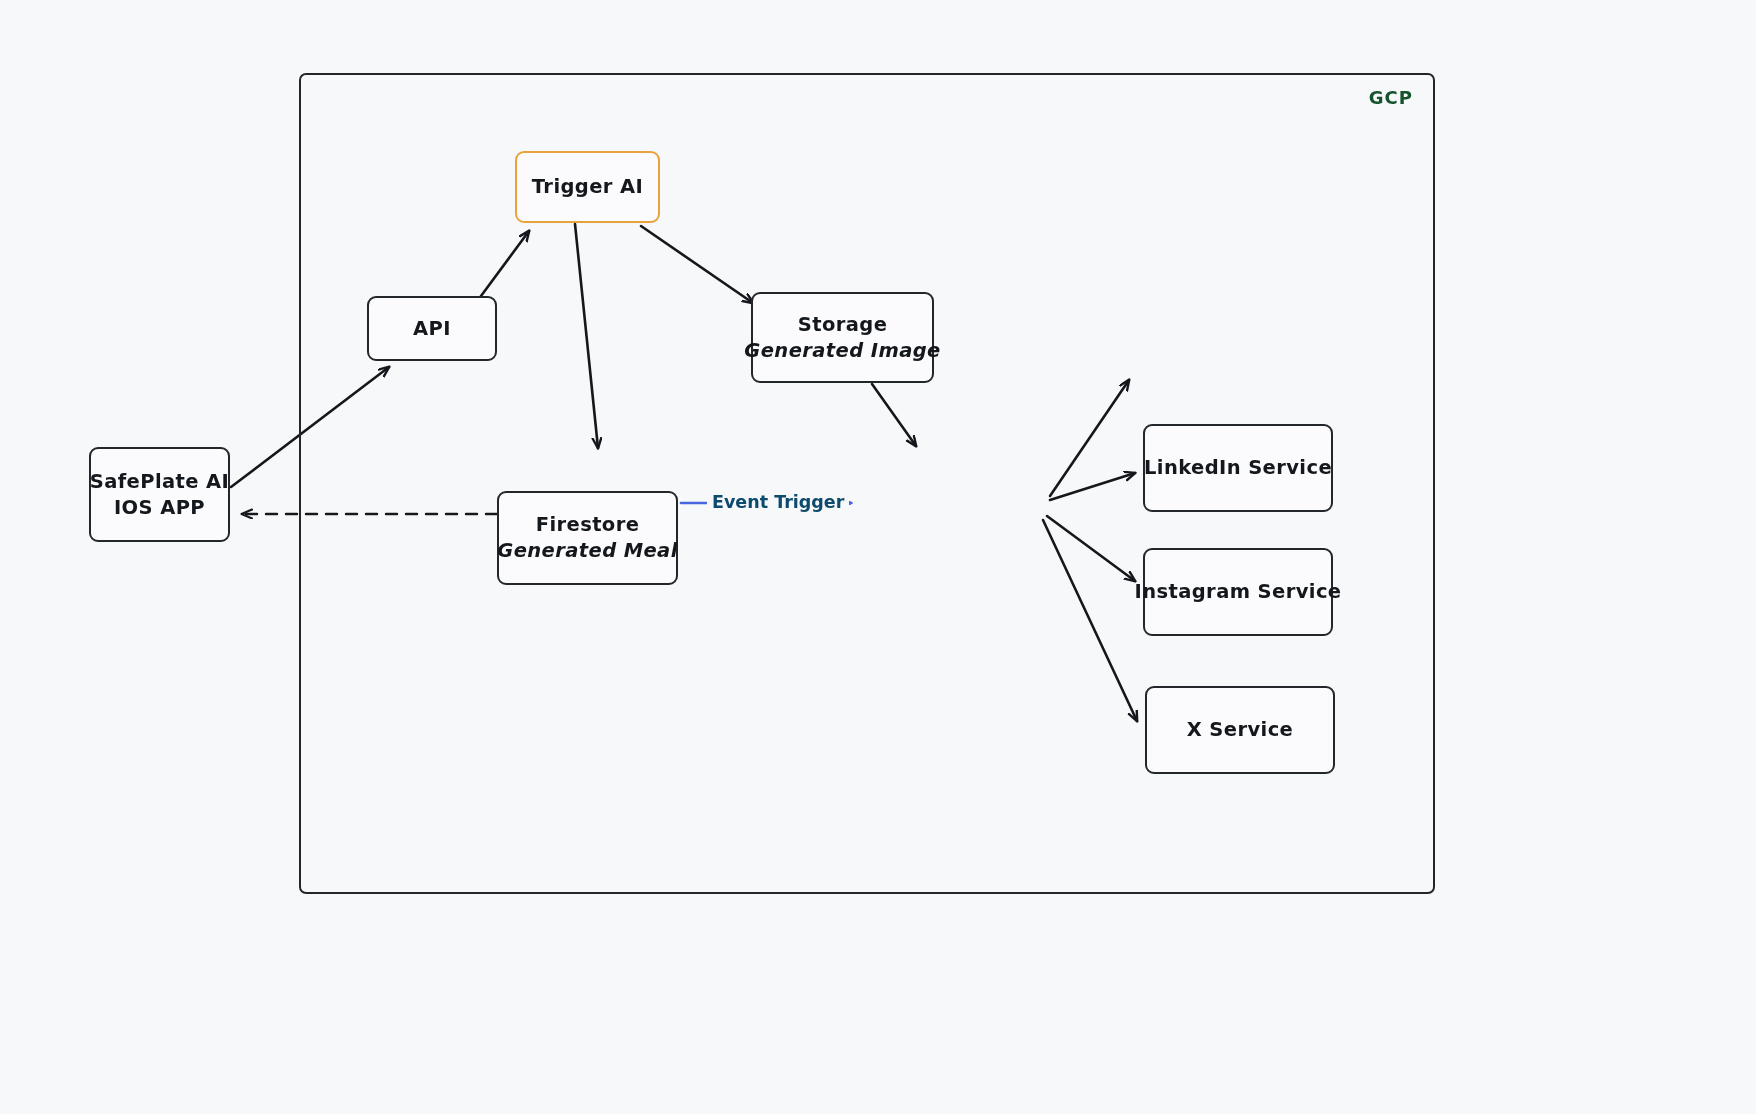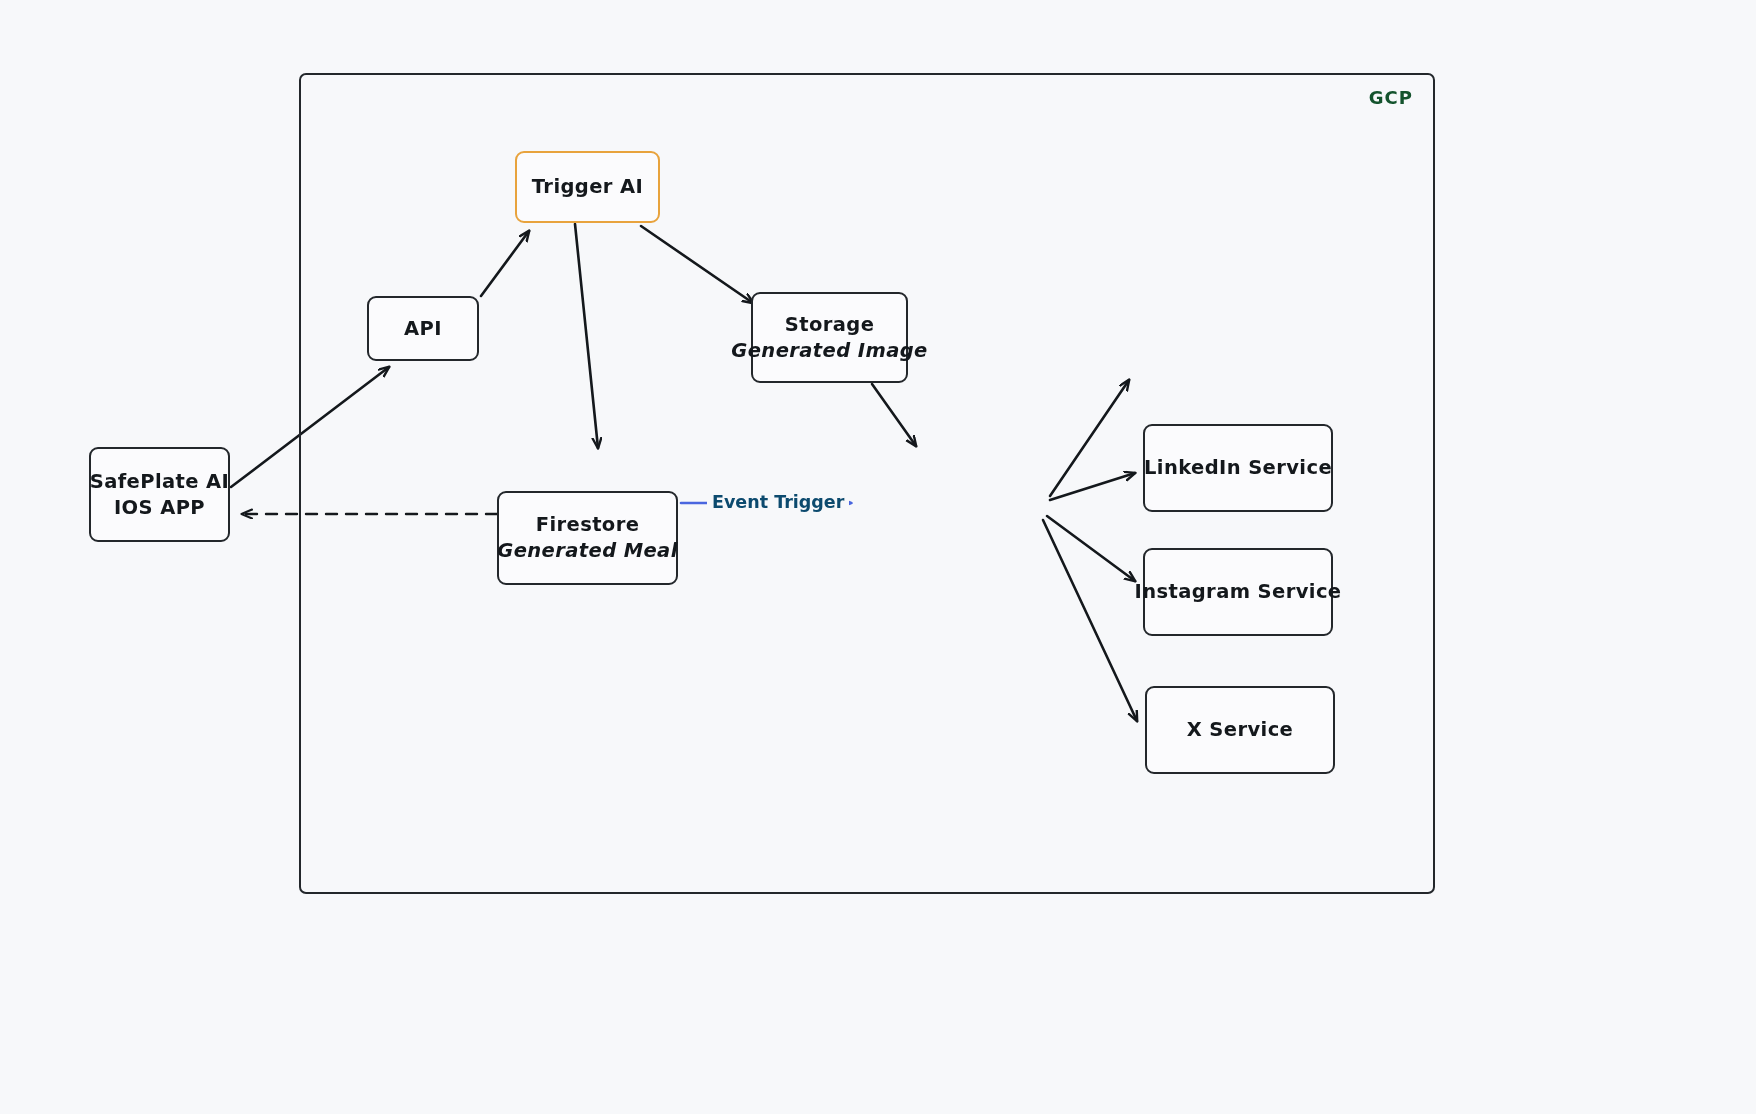--- a/index.html
+++ b/index.html
@@ -131,29 +131,29 @@
 
       <path d="M1043,520 L1137,721" stroke="#14181c" stroke-width="2.6" marker-end="url(#arrow-dark)"></path>
     </g>
   </svg>
 
   <div class="node plain" style="left:89px; top:447px; width:141px; height:95px;">
     <span class="ln l1">SafePlate AI</span>
     <span class="ln l2">IOS APP</span>
   </div>
 
-  <div class="node plain" style="left:367px; top:296px; width:112px; height:65px;">
+  <div class="node plain" style="left:367px; top:296px; width:130px; height:65px;">
     <span class="ln l1">API</span>
   </div>
 
   <div class="node plain accent-orange" style="left:515px; top:151px; width:145px; height:72px;">
     <span class="ln l1">Trigger AI</span>
   </div>
 
-  <div class="node emph" style="left:751px; top:292px; width:157px; height:91px;">
+  <div class="node emph" style="left:751px; top:292px; width:183px; height:91px;">
     <span class="ln l1">Storage</span>
     <span class="ln l2">Generated Image</span>
   </div>
 
   <div class="node emph" style="left:497px; top:459px; width:181px; height:94px;margin-top:32px;">
     <span class="ln l1">Firestore</span>
     <span class="ln l2">Generated Meal</span>
   </div>
 
 

